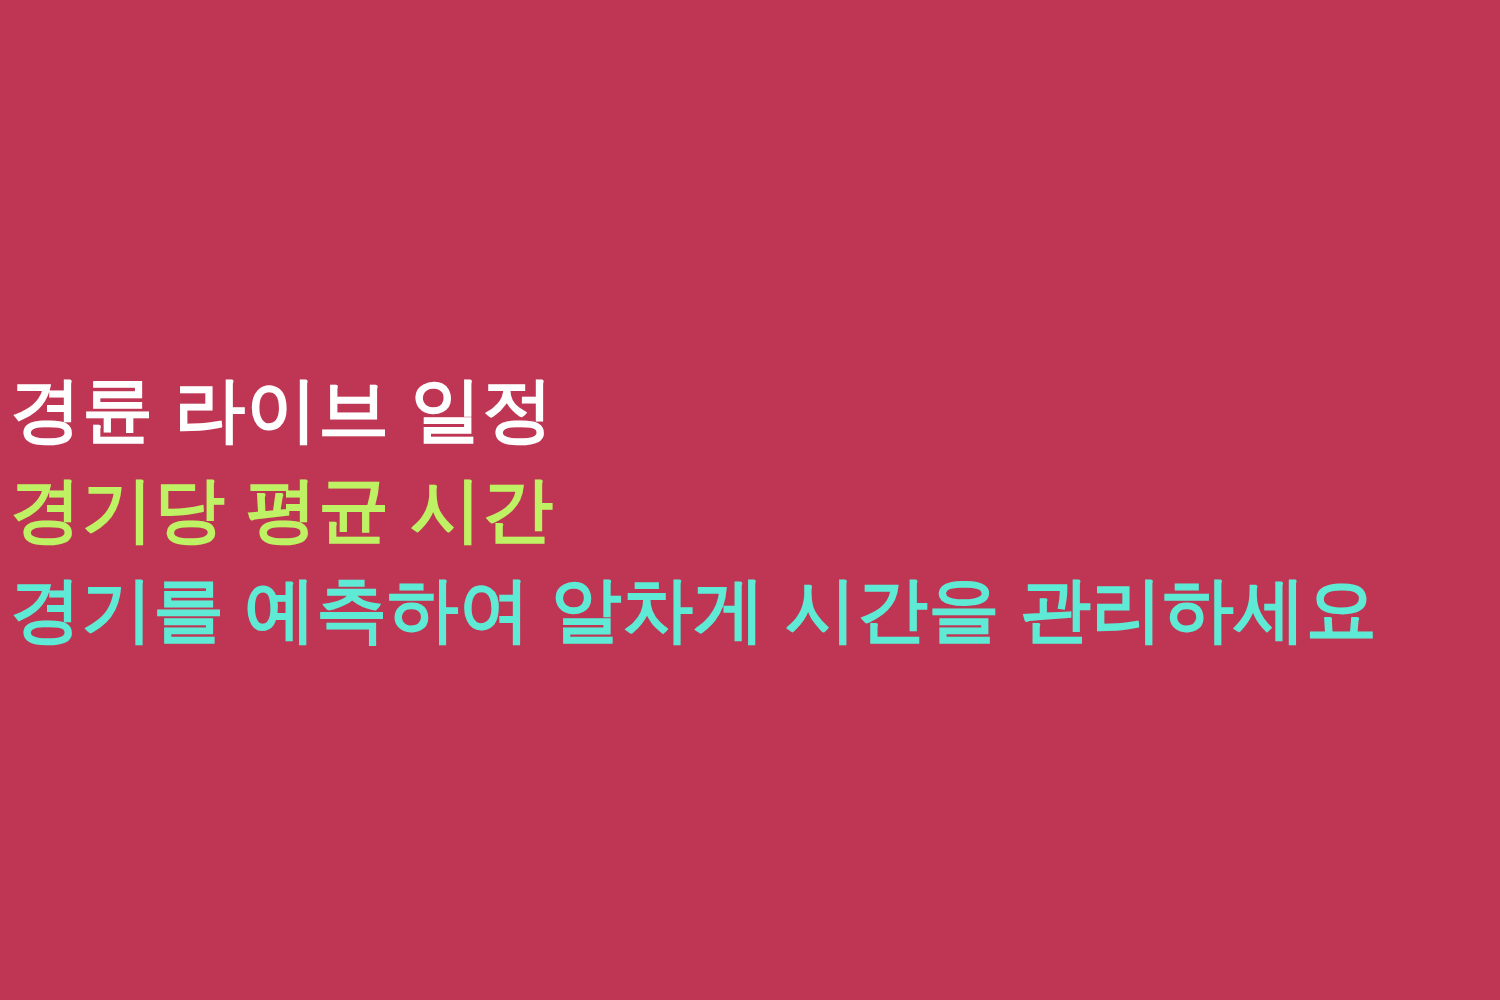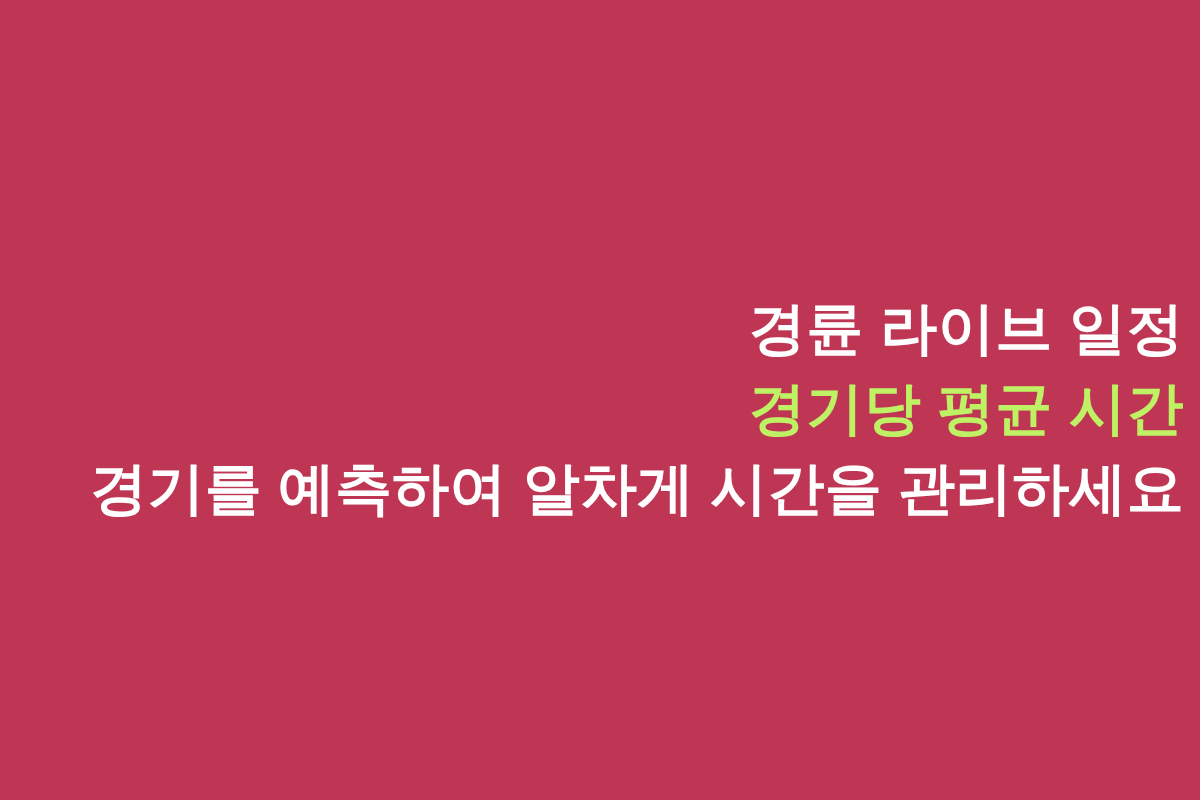--- a/index.html
+++ b/index.html
@@ -22,22 +22,22 @@
     box-sizing: border-box;
     display: flex;
     align-items: center;
     justify-content: center;
     background-color: #bf3654; 
     overflow: hidden;
   }
 
   .headline-block {
     width: 100%;
-    text-align: right;
-    padding: 0 16px;
+    text-align: left;
+    padding: 0 8px;
     box-sizing: border-box;
     
     transform: translateY(8px);
   }
 
   .headline-line {
     display: block;
     color: #fefefe;
     font-weight: 700;
     font-size: 57px;
@@ -57,16 +57,16 @@
 <body>
 
 <div class="banner" style="background-color: rgb(191, 54, 84);">
 
   <div class="headline-block">
 
     <span class="headline-line line-1" style="color: rgb(254, 254, 254);">경륜 라이브 일정</span>
 
     <span class="headline-line line-2" style="color: #bef264;">경기당 평균 시간</span>
 
-    <span class="headline-line line-3" style="color: #ffffff;">경기를 예측하여 알차게 시간을 관리하세요</span>
+    <span class="headline-line line-3" style="color: #5eead4;">경기를 예측하여 알차게 시간을 관리하세요</span>
 
   </div>
 </div>
 
 </body></html>

